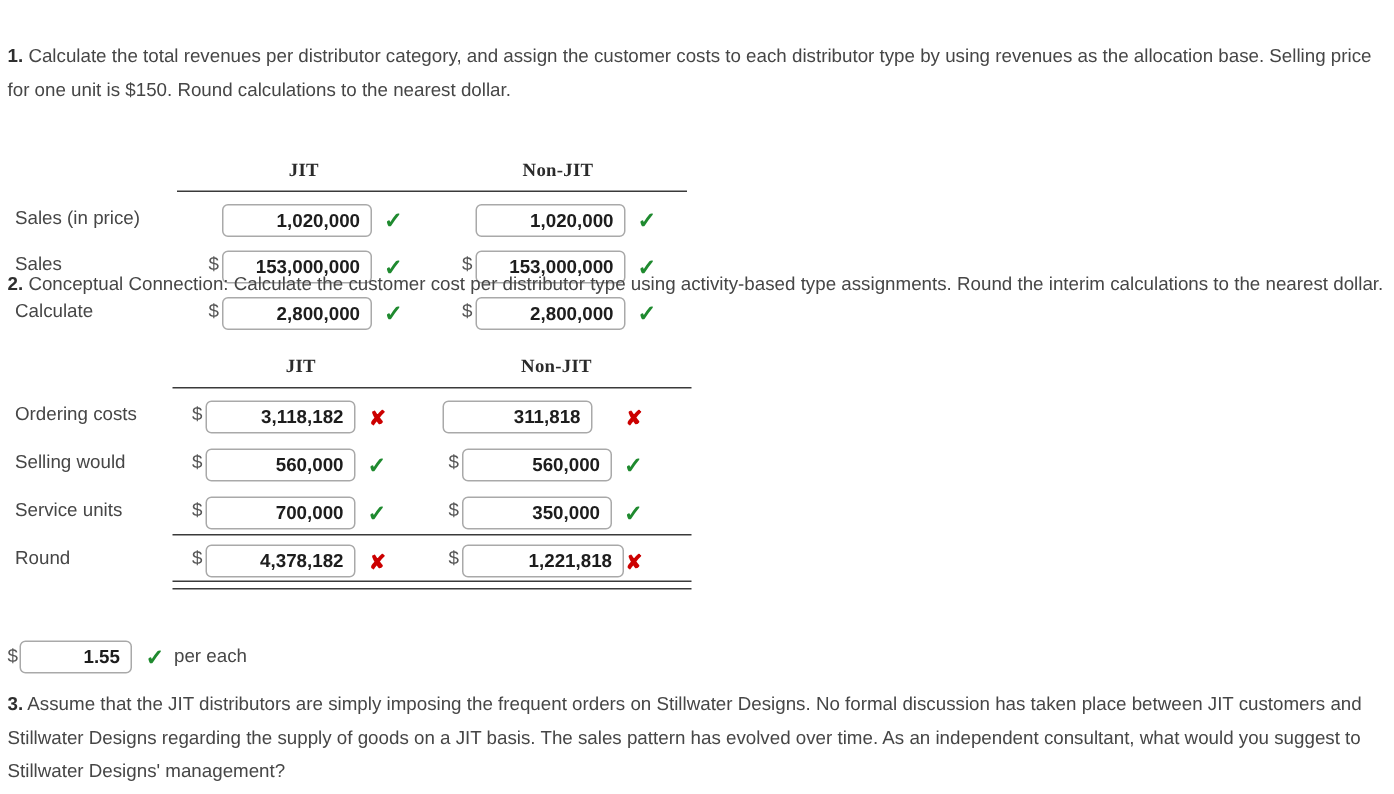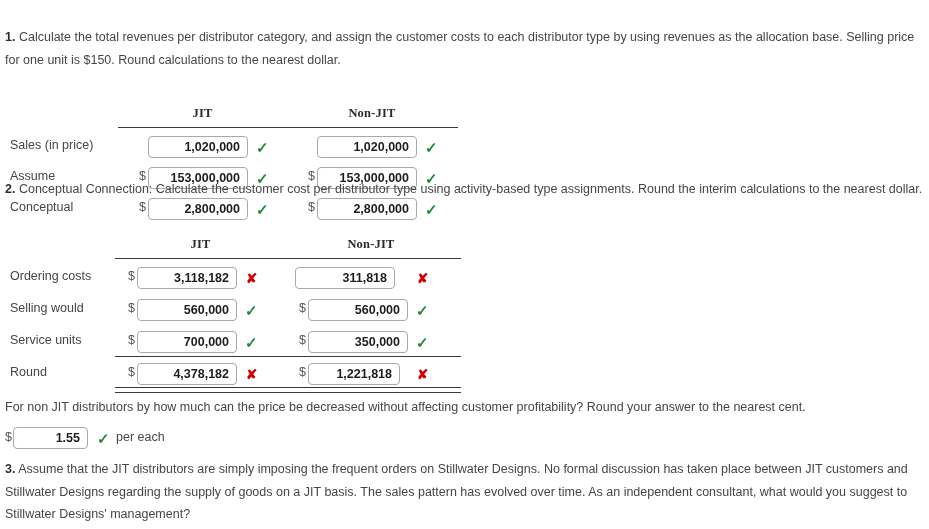--- a/index.html
+++ b/index.html
@@ -147,33 +147,33 @@
       <span class="dollar" style="left:139px; top:6px;"></span>
       <input class="inputbox" type="text" readonly="" style="left: 148px; top: 4px; width: 100px;" value="1,020,000">
       <span class="mark ok" style="left:256px; top:9px;">✓</span>
 
       <span class="dollar" style="left:308px; top:6px;"></span>
       <input class="inputbox" type="text" readonly="" style="left: 317px; top: 4px; width: 100px;" value="1,020,000">
       <span class="mark ok" style="left:425px; top:9px;">✓</span>
     </div>
 
     <div class="row" style="top:113px;">
-      <span class="rowlabel">Assume</span>
+      <span class="rowlabel">Sales</span>
 
       <span class="dollar" style="left:139px; top:6px;">$</span>
       <input class="inputbox" type="text" readonly="" style="left: 148px; top: 4px; width: 100px;" value="153,000,000">
       <span class="mark ok" style="left:256px; top:9px;">✓</span>
 
       <span class="dollar" style="left:308px; top:6px;">$</span>
       <input class="inputbox" type="text" readonly="" style="left: 317px; top: 4px; width: 100px;" value="153,000,000">
       <span class="mark ok" style="left:425px; top:9px;">✓</span>
     </div>
 
     <div class="row" style="top:144px;">
-      <span class="rowlabel">Conceptual</span>
+      <span class="rowlabel">Calculate</span>
 
       <span class="dollar" style="left:139px; top:6px;">$</span>
       <input class="inputbox" type="text" readonly="" style="left: 148px; top: 4px; width: 100px;" value="2,800,000">
       <span class="mark ok" style="left:256px; top:9px;">✓</span>
 
       <span class="dollar" style="left:308px; top:6px;">$</span>
       <input class="inputbox" type="text" readonly="" style="left: 317px; top: 4px; width: 100px;" value="2,800,000">
       <span class="mark ok" style="left:425px; top:9px;">✓</span>
     </div>
   </div>
@@ -231,31 +231,28 @@
     <div class="rule-thin" style="left:288px; top:124px; width:173px;"></div>
 
     <div class="row" style="top:127px;">
       <span class="rowlabel">Round</span>
 
       <span class="dollar" style="left:128px; top:6px;">$</span>
       <input class="inputbox" type="text" readonly="" style="left: 137px; top: 4px; width: 100px;" value="4,378,182">
       <span class="mark bad" style="left:246px; top:9px;">✘</span>
 
       <span class="dollar" style="left:299px; top:6px;">$</span>
-      <input class="inputbox" type="text" readonly="" style="left: 308px; top: 4px; width: 92px;" value="1,221,818">
+      <input class="inputbox" type="text" readonly="" style="left: 308px; top: 4px; width: 108px;" value="1,221,818">
       <span class="mark bad" style="left:417px; top:9px;">✘</span>
     </div>
 
     <div class="dblrule" style="left:115px; top:155px; width:173px;"></div>
     <div class="dblrule" style="left:288px; top:155px; width:173px;"></div>
   </div>
 
-  <div class="qpara" id="qmid" style="width:920px;">
-    <span class="qtext">For non JIT distributors by how much can the price be decreased without affecting customer profitability? Round your answer to the nearest cent.</span>
-  </div>
 
   <div style="position:absolute; left:0px; top:424px; height:26px; width:300px;">
     <span class="dollar" style="left:5px; top:6px;">$</span>
     <input class="inputbox" type="text" readonly="" style="left: 13px; top: 3px; width: 75px;" value="1.55">
     <span class="mark ok" style="left:97px; top:8px;">✓</span>
     <span style="position:absolute; left:116px; top:6px; font-size:12.5px; color:#464646;">per each</span>
   </div>
 
   <div class="qpara" id="q3" style="width:925px;">
     <span class="qnum">3.</span>

